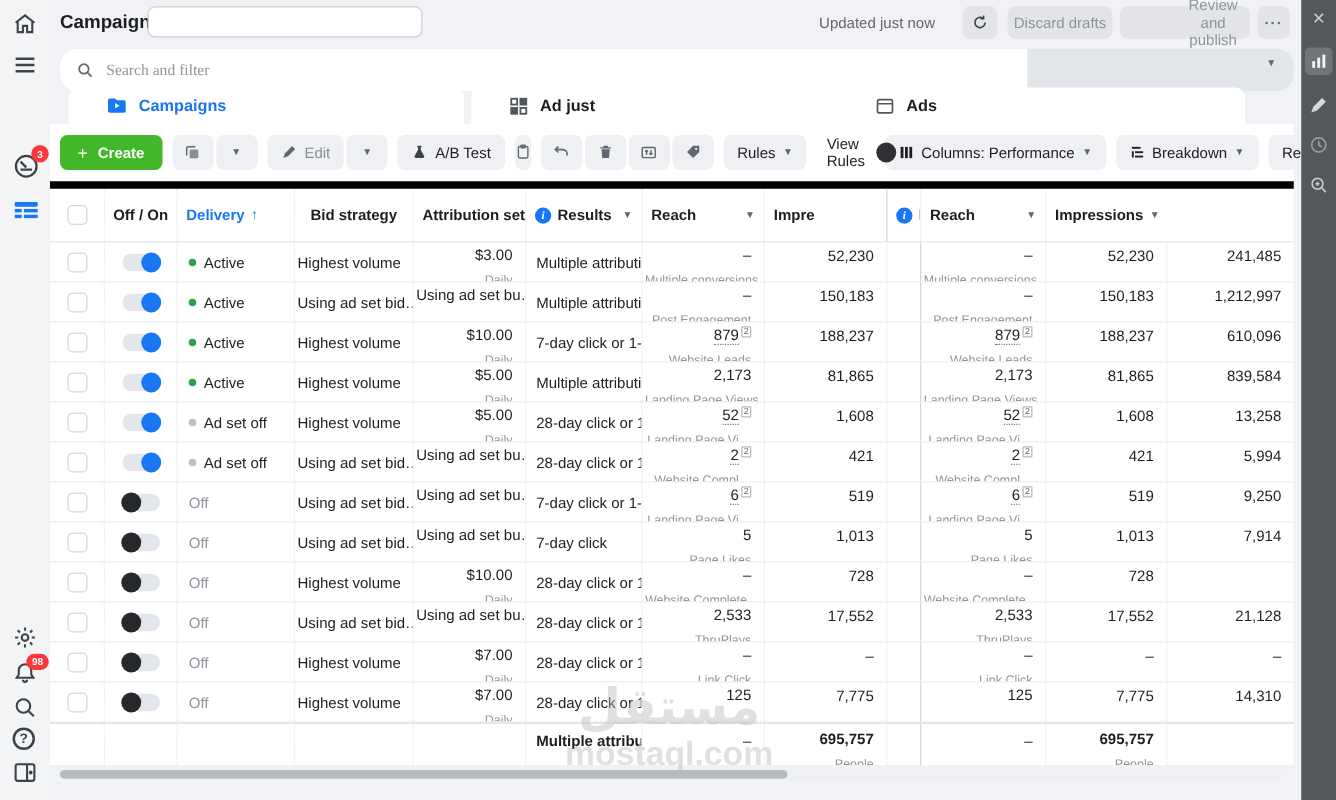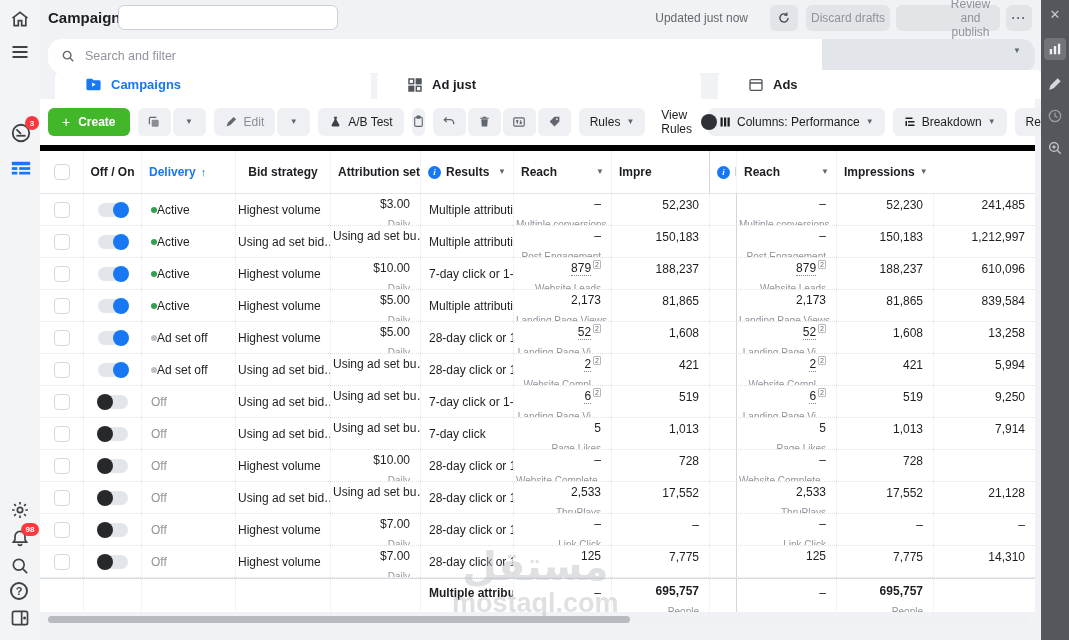--- a/index.html
+++ b/index.html
@@ -38,33 +38,33 @@
   .pillbtn { position:absolute; top:5px; height:26px; background:#e2e4e8; border-radius:6px; border:none;
              font-size:12px; color:#8f949a; display:flex; align-items:center; justify-content:center;
              font-family:inherit; }
   .refresh-btn { right:237px; width:28px; color:#3e4247; }
   .discard-btn { right:145px; width:84px; }
   .review-btn  { right:35px;  width:104px;padding-left:45px; }
   .more-btn    { right:3px;   width:26px; font-weight:700; color:#606770; letter-spacing:1px; }
 
   
   .search-row { position:absolute; left:48px; top:39px; width:987px; height:34px; border-radius:14px;
-                overflow:hidden; display:flex; }
+                overflow:hidden; display:flex;font-family:Liberation Serif, serif; }
   .search-input-wrap { flex:1; background:#fff; display:flex; align-items:center; gap:10px; padding-left:13px; }
   .search-input { border:none; outline:none; flex:1; font-size:12.5px; font-family:inherit; color:#1c1e21; }
   .search-input::placeholder { color:#90949c; }
   .filter-dd { width:213px; background:#e2e5e9; position:relative; }
   .filter-dd .caret { position:absolute; right:14px; top:8px; }
 
   
   .tab { position:absolute; top:70px; height:29px; background:#fff; border-radius:8px 8px 0 0;
          display:flex; align-items:center; gap:9px; padding-left:30px; font-size:13px; font-weight:700; }
   .tab-campaigns { left:55px;  width:316px; color:#1877f2; }
   .tab-adsets    { left:377px; width:324px; }
-  .tab-ads       { left:718px; width:326px;text-align:center; }
+  .tab-ads       { left:670px; width:326px;text-align:center; }
 
   
   .panel { position:absolute; left:40px; top:99px; width:995px; height:513px; background:#fff; z-index:1; }
 
   
   .toolbar { display:flex; align-items:center; gap:8px; padding:7px 8px 0 8px; height:38px; }
   .grp { display:flex; gap:2px; }
   .tbtn { height:28px; background:#eef0f3; border-radius:6px; border:none; display:inline-flex;
           align-items:center; justify-content:center; padding:0 11px; font-size:12px; color:#1c1e21;
           gap:6px; font-family:inherit; white-space:nowrap; }
@@ -92,21 +92,21 @@
   .tfoot { height:34px; border-top:1px solid #d8dbdf; }
 
   .chk { width:16px; height:16px; border:1px solid #d4d7dc; border-radius:4px; background:#fff; margin:8px auto 0; }
   .thead .chk { margin:0 auto; }
 
   .toggle { width:30px; height:14px; border-radius:8px; background:#e2e5e9; position:relative; margin:9px auto 0; }
   .toggle .knob { position:absolute; top:-1px; width:16px; height:16px; border-radius:50%; }
   .toggle.t-on  .knob { right:-1px; background:#1877f2; }
   .toggle.t-off .knob { left:-1px;  background:#26282b; }
 
-  .delivery-cell { display:flex; align-items:center; gap:0; padding-left:9px; font-size:12px; }
+  .delivery-cell { display:flex; align-items:center; gap:6px; padding-left:9px; font-size:12px; }
   .dot { width:6px; height:6px; border-radius:50%; flex:none; }
   .s-active .dot { background:#31a24c; }
   .s-adset  .dot { background:#bcc0c4; }
   .s-off    .dtext { color:#90949c; }
 
   .txt-r { text-align:right; padding:4px 10px 0 2px; font-size:12px; white-space:nowrap; }
   .txt-l { text-align:left; padding:9px 4px 0 8px; font-size:12px; white-space:nowrap; }
   .two-line { padding-top:3px; }
   .sub { font-size:10px; color:#90949c; margin-top:8px; white-space:nowrap; }
   .linked { border-bottom:1px dotted #7d8186; }

